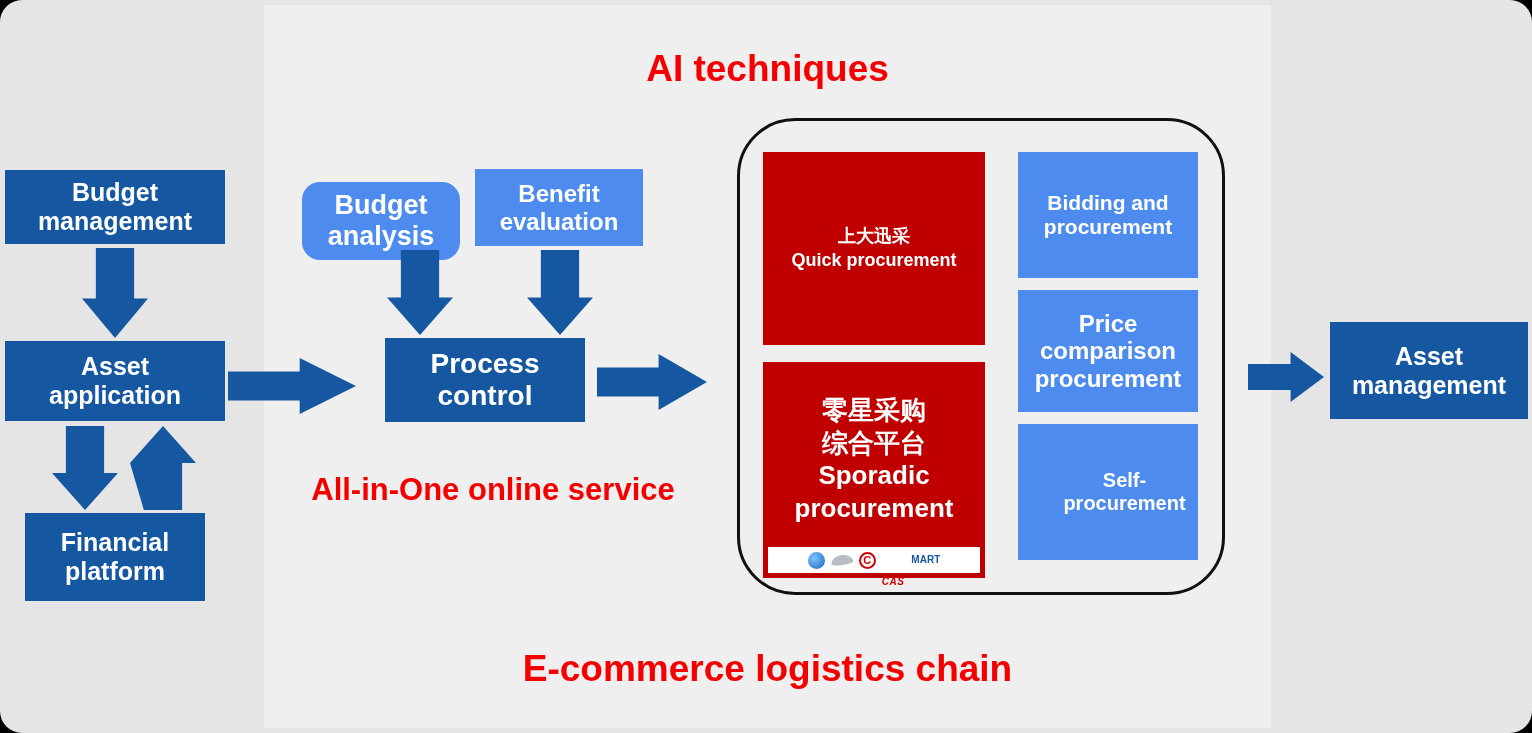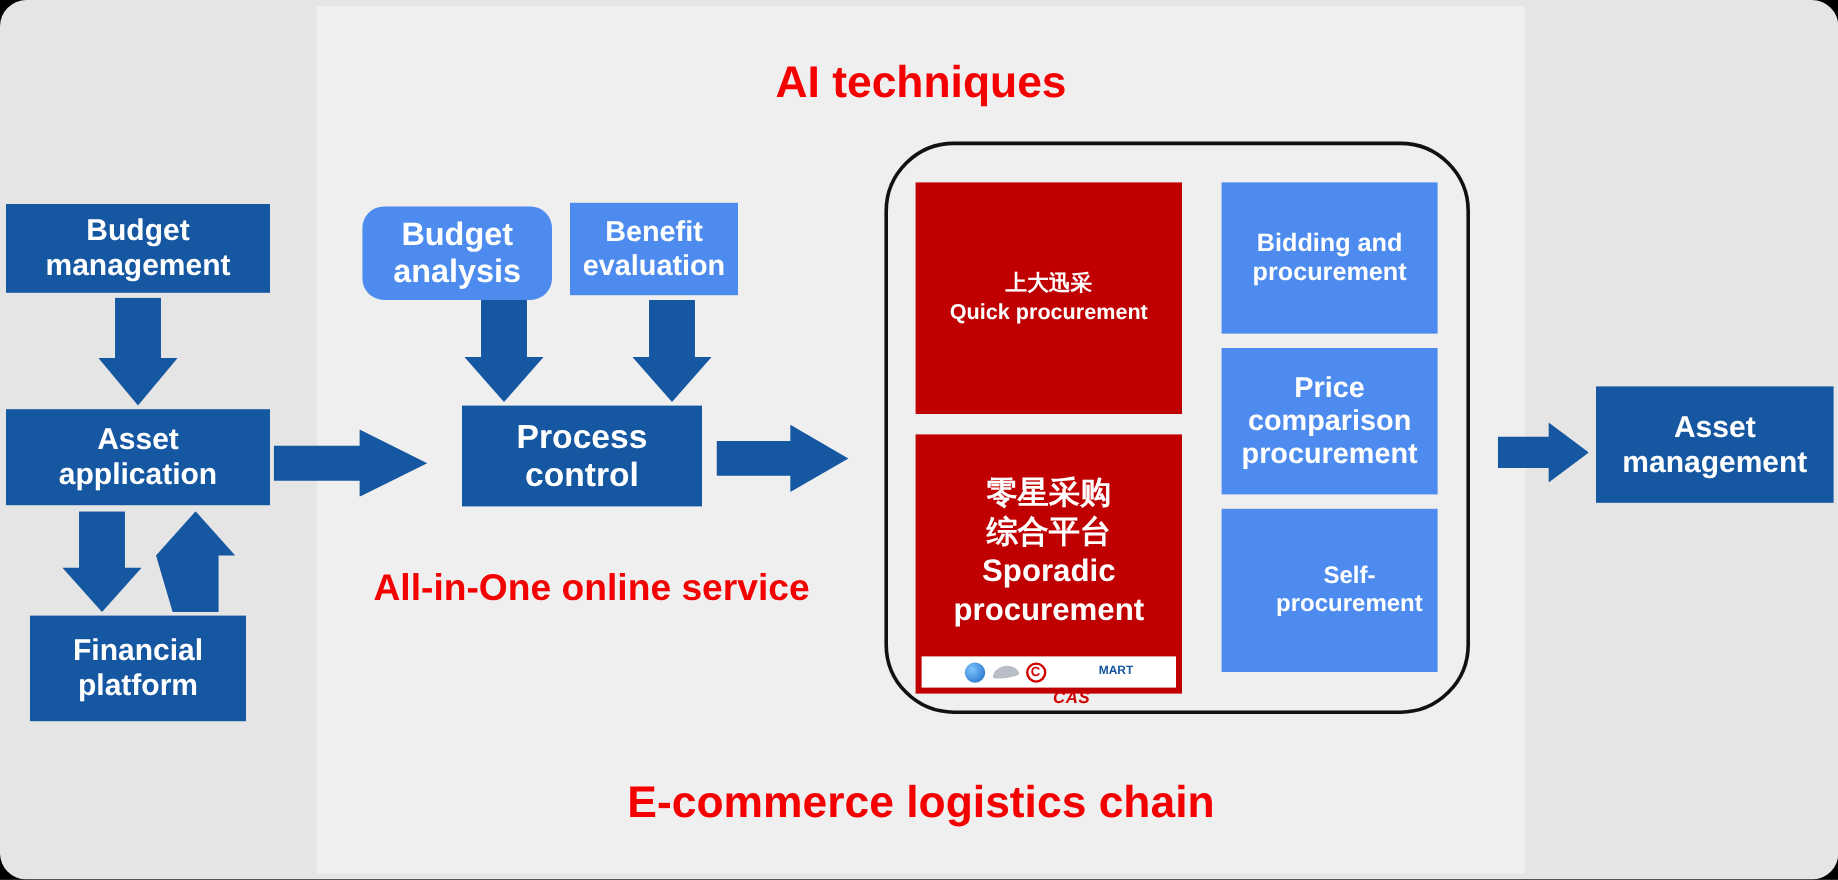--- a/index.html
+++ b/index.html
@@ -40,21 +40,21 @@
   }
   .logo-strip{
     position:absolute;left:5px;right:5px;bottom:5px;height:26px;background:#fff;
     display:flex;align-items:center;justify-content:center;gap:6px;
   }
   .logo-circle{width:17px;height:17px;border-radius:50%;display:inline-block;}
   .globe{background:radial-gradient(circle at 35% 35%, #7fc4ff, #1565c0);}
   .wing{width:22px;height:10px;background:#b9bec6;border-radius:50% 50% 50% 50%/80% 80% 20% 20%;transform:rotate(-8deg);}
   .copyright{background:#fff;border:2px solid #d00000;color:#d00000;font-size:11px;font-weight:bold;
     display:inline-flex;align-items:center;justify-content:center;line-height:1;}
-  .cas-word{font-style:italic;font-weight:bold;color:#d00000;font-size:14px;letter-spacing:0.5px;margin-top:44px;}
+  .cas-word{font-style:italic;font-weight:bold;color:#d00000;font-size:10px;letter-spacing:0.5px;margin-top:44px;}
   .mart-word{font-weight:bold;color:#1657a2;font-size:10px;margin-left:1px;}
 </style>
 </head>
 <body>
 
 <div id="stage">
 
   <div class="panel"></div>
 
   <div class="red-label" style="left:264px;top:48px;width:1007px;font-size:37px;">AI techniques</div>
@@ -67,22 +67,22 @@
 
   <div class="box dark" style="left:5px;top:341px;width:220px;height:80px;font-size:25px;">Asset application</div>
 
   <div class="arrow arrow-down" style="left:52px;top:426px;width:66px;height:84px;"></div>
   <div class="arrow arrow-up" style="left:130px;top:426px;width:66px;height:84px;"></div>
 
   <div class="box dark" style="left:25px;top:513px;width:180px;height:88px;font-size:25px;">Financial platform</div>
 
   <div class="arrow arrow-right" style="left:228px;top:358px;width:128px;height:56px;"></div>
 
-  <div class="box light" style="left:302px;top:172px;width:158px;height:78px;font-size:27px;border-radius:18px;">Budget analysis</div>
-  <div class="box light" style="left:475px;top:169px;width:140px;height:77px;font-size:24px;">Benefit evaluation</div>
+  <div class="box light" style="left:302px;top:182px;width:158px;height:78px;font-size:27px;border-radius:18px;">Budget analysis</div>
+  <div class="box light" style="left:475px;top:169px;width:168px;height:77px;font-size:24px;">Benefit evaluation</div>
 
   <div class="arrow arrow-down" style="left:387px;top:250px;width:66px;height:85px;"></div>
   <div class="arrow arrow-down" style="left:527px;top:250px;width:66px;height:85px;"></div>
 
   <div class="box dark" style="left:385px;top:338px;width:200px;height:84px;font-size:28px;">Process control</div>
 
   <div class="arrow arrow-right" style="left:597px;top:354px;width:110px;height:56px;"></div>
 
   <div class="platform-group"></div>
 

